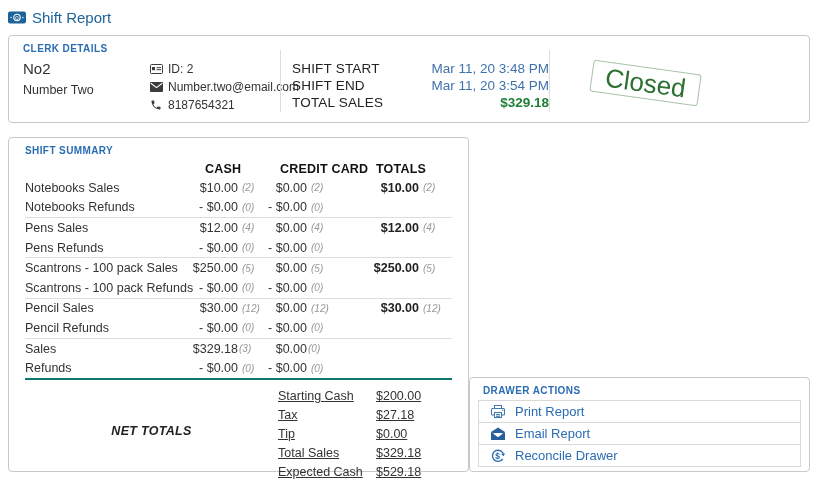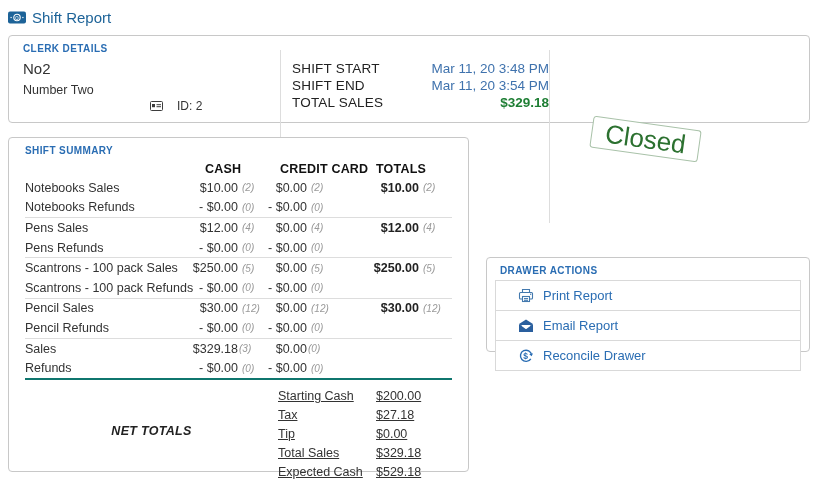--- a/index.html
+++ b/index.html
@@ -13,38 +13,38 @@
   .panel{border:1px solid #c8c8c8;border-radius:4px;background:#fff;box-sizing:border-box;}
   .section-title{font-size:10px;font-weight:700;color:#2a6db3;letter-spacing:.4px;line-height:10px;}
 
   
   .clerk-panel{margin:3px 8px 0;height:88px;padding:8px 14px;}
   .clerk-cols{display:flex;margin-top:4px;}
   .col-identity{width:126px;padding-top:2px;}
   .clerk-name{font-size:15px;}
   .clerk-fullname{font-size:12.5px;margin-top:6px;}
   .col-contact{width:131px;padding-top:2px;font-size:12px;}
-  .contact-row{display:flex;align-items:center;gap:14px;height:18px;white-space:nowrap;margin-top:37px;}
+  .contact-row{display:flex;align-items:center;gap:5px;height:18px;white-space:nowrap;}
   .cicon{display:inline-flex;width:14px;justify-content:center;flex:0 0 14px;}
   .vdiv{width:1px;background:#ddd;align-self:stretch;margin:-8px 0 2px;}
   .col-shift{width:268px;box-sizing:border-box;padding:2px 0 0 11px;display:flex;flex-direction:column;}
   .shift-row{display:flex;justify-content:space-between;align-items:center;height:17px;}
   .shift-label{font-size:13.5px;color:#222;letter-spacing:.2px;}
   .shift-value{font-size:13.5px;}
   .shift-value.date{color:#3f72ad;}
   .shift-value.money{color:#1e7e34;font-weight:700;}
   .stamp-zone{flex:1;display:flex;align-items:center;justify-content:center;}
   .stamp{
     transform:rotate(8deg);border:1px solid #a9c2a9;border-radius:3px;
     color:#2c7130;font-size:26px;line-height:30px;padding:0 13px;
     position:relative;left:-27px;top:-3px;background:#fff;
   }
 
   
-  .main-row{display:flex;margin:14px 8px 0;gap:17px;align-items:center;}
+  .main-row{display:flex;margin:14px 8px 0;align-items:flex-end;}
 
   
   .summary-panel{width:461px;height:335px;padding:8px 16px 0;}
   .table-header{position:relative;height:16px;margin-top:6px;font-size:12.5px;font-weight:700;color:#111;letter-spacing:.2px;}
   .th{position:absolute;top:0;}
   .th-cash{left:180px;}
   .th-credit{left:255px;}
   .th-totals{left:351px;}
   .table-body{border-bottom:2px solid #0f766e;}
   .trow{
@@ -61,22 +61,22 @@
   .net-label{font-size:12.5px;font-weight:700;color:#222;letter-spacing:.3px;font-style:italic;}
   .net-right{flex:1;padding-top:3px;}
   .net-row{display:flex;height:19.2px;align-items:center;font-size:12.5px;text-decoration:underline;}
   .net-row-label{width:98px;}
 
   
   .drawer-panel{flex:1;height:95px;padding:8px;}
   .drawer-panel .section-title{margin-left:5px;}
   .actions{list-style:none;margin:5px 0 0;padding:0;}
   .actions li{
-    height:31px;box-sizing:border-box;border:1px solid #d9d9d9;margin-top:-1px;
-    display:flex;align-items:center;padding-left:22px;gap:9px;cursor:pointer;background:#fff;
+    height:23px;box-sizing:border-box;border:1px solid #d9d9d9;margin-top:-1px;
+    display:flex;align-items:center;padding-left:11px;gap:9px;cursor:pointer;background:#fff;
   }
   .aicon{display:inline-flex;width:16px;height:16px;align-items:center;justify-content:center;}
   .alabel{font-size:13px;color:#2a6db3;}
 </style>
 </head>
 <body>
 
 <header class="page-header">
   <span style="display:inline-flex;">
     <svg width="18" height="13" viewBox="0 0 18 13">

